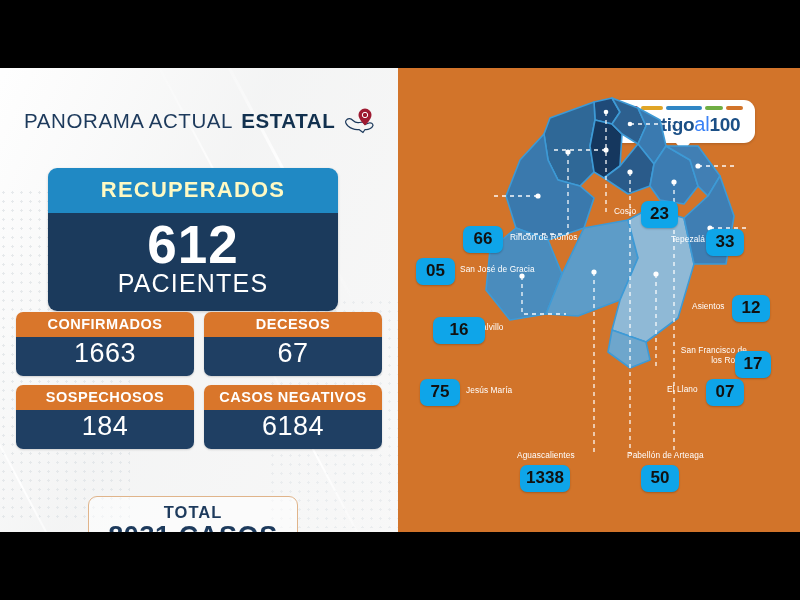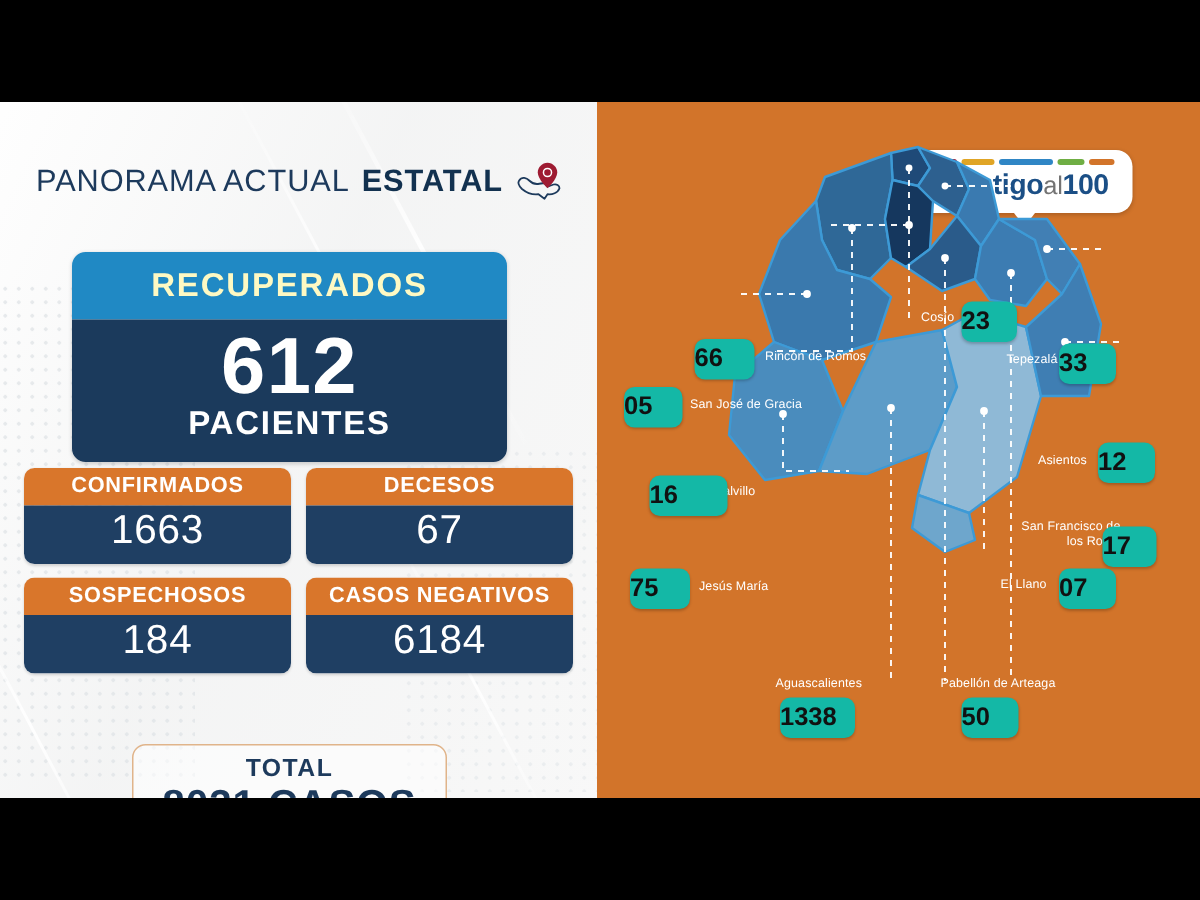--- a/index.html
+++ b/index.html
@@ -35,21 +35,21 @@
   #title .t-bold{font-size:20.5px;letter-spacing:.6px;color:#12314f;font-weight:700;}
   #pin-ico{width:32px;height:30px;display:block;}
 
   
   #rec{position:absolute;left:48px;top:100px;width:290px;border-radius:9px;overflow:hidden;
        box-shadow:0 1px 3px rgba(0,0,0,.18);}
   #rec .head{background:#2089c4;color:#fef9c3;text-align:center;
        font-weight:700;font-size:22px;letter-spacing:1.2px;padding:9px 0 10px;}
   #rec .body{background:#1b3a5c;color:#fff;text-align:center;padding:3px 0 13px;}
   #rec .num{font-size:53px;font-weight:700;letter-spacing:1px;line-height:1.08;}
-  #rec .sub{font-size:22px;font-weight:700;letter-spacing:1.2px;margin-top:-4px;}
+  #rec .sub{font-size:25px;font-weight:400;letter-spacing:1.2px;margin-top:-4px;}
 
   
   .grid{position:absolute;left:16px;top:244px;width:366px;
         display:grid;grid-template-columns:1fr 1fr;gap:9px 10px;}
   .stat{border-radius:7px;overflow:hidden;box-shadow:0 1px 2px rgba(0,0,0,.16);}
   .stat .h{background:#d9762b;color:#fff;text-align:center;
         font-size:14.5px;font-weight:700;letter-spacing:.5px;padding:4px 0 5px;}
   .stat .v{background:#1f3f63;color:#fff;text-align:center;
         font-size:27px;font-weight:400;letter-spacing:.5px;padding:1px 0 7px;}
 
@@ -65,30 +65,30 @@
          background:#d2742a;overflow:hidden;}
 
   
   #logo{position:absolute;left:212px;top:32px;width:145px;}
   #logo .bub{background:#fff;border-radius:11px;padding:6px 12px 7px;
         box-shadow:0 1px 3px rgba(0,0,0,.18);}
   #logo .bars{display:flex;gap:3px;margin-bottom:3px;}
   #logo .bars i{display:block;height:3.5px;border-radius:2px;}
   #logo .wordmark{display:flex;align-items:baseline;justify-content:center;}
   #logo .w1{color:#1b4f86;font-weight:700;font-size:19px;letter-spacing:-.3px;}
-  #logo .w2{color:#737373;font-weight:400;font-size:17px;letter-spacing:-.2px;}
+  #logo .w2{color:#3b82f6;font-weight:400;font-size:20px;letter-spacing:-.2px;}
   #logo .w3{color:#1b4f86;font-weight:700;font-size:19px;letter-spacing:-.3px;}
   #logo .tail{width:0;height:0;margin:0 auto;border-left:7px solid transparent;
         border-right:7px solid transparent;border-top:9px solid #fff;}
 
   
   #maplayer{position:absolute;left:0;top:0;width:402px;height:464px;}
 
-  .badge{position:absolute;background:#14b8a6;border-radius:7px;
-        color:#111;font-weight:700;font-size:17px;text-align:left;
+  .badge{position:absolute;background:#0ea5e9;border-radius:7px;
+        color:#111;font-weight:700;font-size:17px;text-align:center;
         padding:3px 0 4px;box-shadow:0 1px 2px rgba(0,0,0,.22);}
   .mlabel{position:absolute;color:#fff;font-size:8.3px;line-height:1.18;
         letter-spacing:.1px;white-space:nowrap;}
   .mlabel.two{white-space:normal;text-align:right;width:70px;}
 </style>
 </head>
 <body>
 
 <div id="stage">
   <div id="band">

